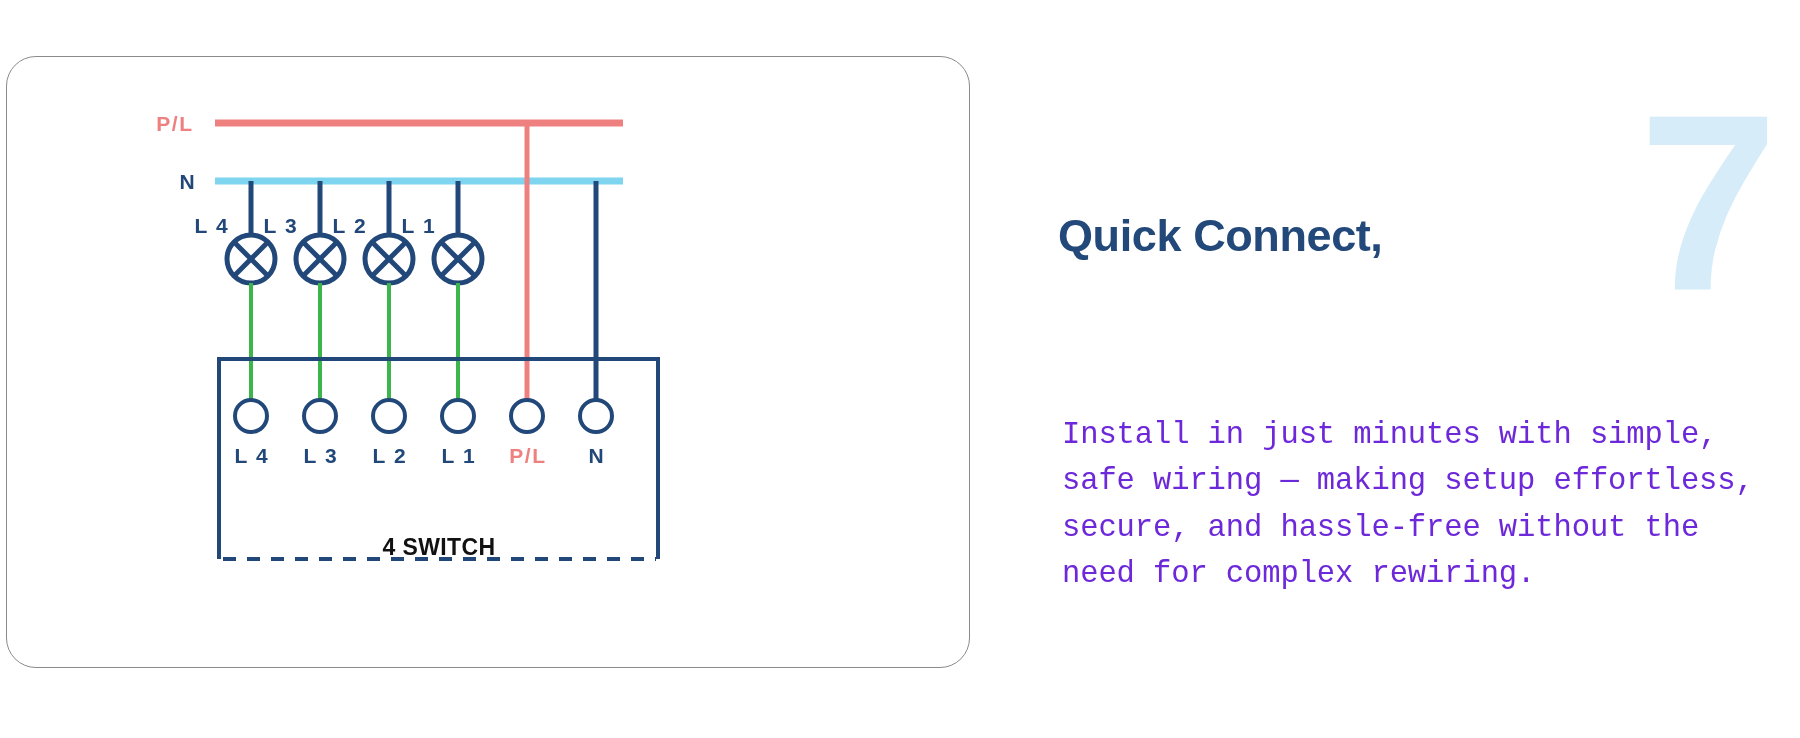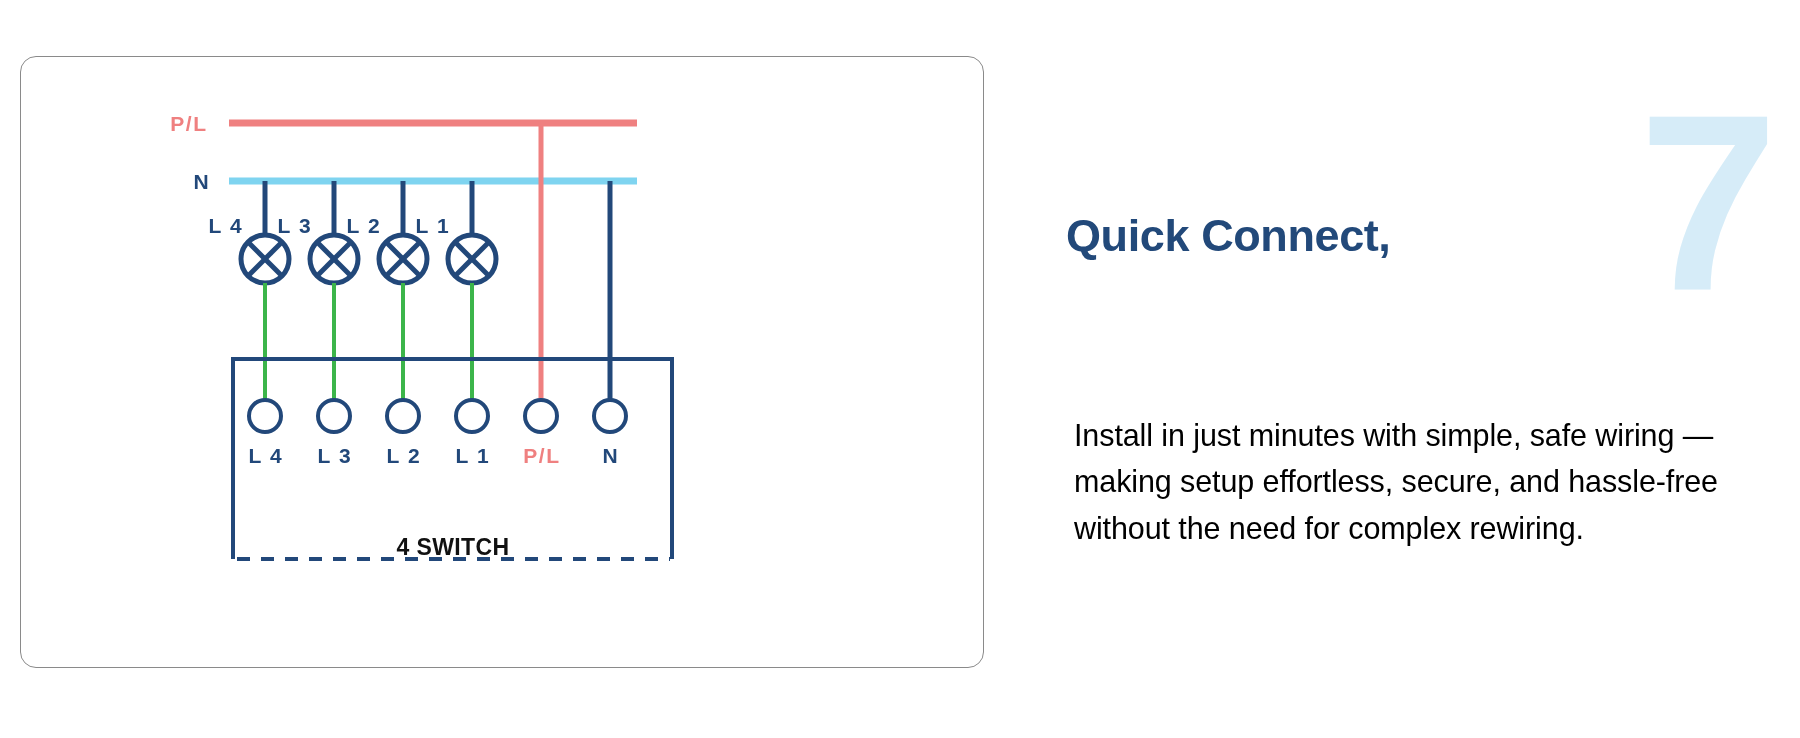--- a/index.html
+++ b/index.html
@@ -11,27 +11,27 @@
     width: 1800px;
     height: 738px;
     font-family: "Liberation Sans", sans-serif;
     overflow: hidden;
     position: relative;
   }
 
   
   #diagram-card {
     position: absolute;
-    left: 20px;
+    left: 6px;
     top: 56px;
     width: 964px;
     height: 612px;
     box-sizing: border-box;
     border: 1.4px solid #8a8a8a;
-    border-radius: 16px;
+    border-radius: 30px;
     background: #ffffff;
   }
 
   #diagram-svg {
     position: absolute;
     left: 0;
     top: 0;
     width: 964px;
     height: 612px;
     display: block;
@@ -67,35 +67,34 @@
     margin: 0;
     font-family: "Liberation Sans", sans-serif;
     font-size: 45px;
     font-weight: 700;
     line-height: 1.52;
     letter-spacing: -0.4px;
     color: #22497a;
   }
   #heading .hl {
     display: block;
-    margin-left: 8px;
   }
 
   #body-copy {
     position: absolute;
-    left: 16px;
+    left: 4px;
     top: 412px;
     width: 716px;
     margin: 0;
-    font-family: Liberation Sans, sans-serif;
+    font-family: Liberation Mono, monospace;
     font-size: 30.5px;
     font-weight: 400;
     line-height: 1.52;
     letter-spacing: -0.1px;
-    color: #000000;
+    color: #6d28d9;
   }
 
   
   .lbl {
     font-family: "Liberation Sans", sans-serif;
     font-weight: 700;
     font-size: 21px;
     letter-spacing: 1.6px;
   }
   .lbl-navy { fill: #22487a; }

